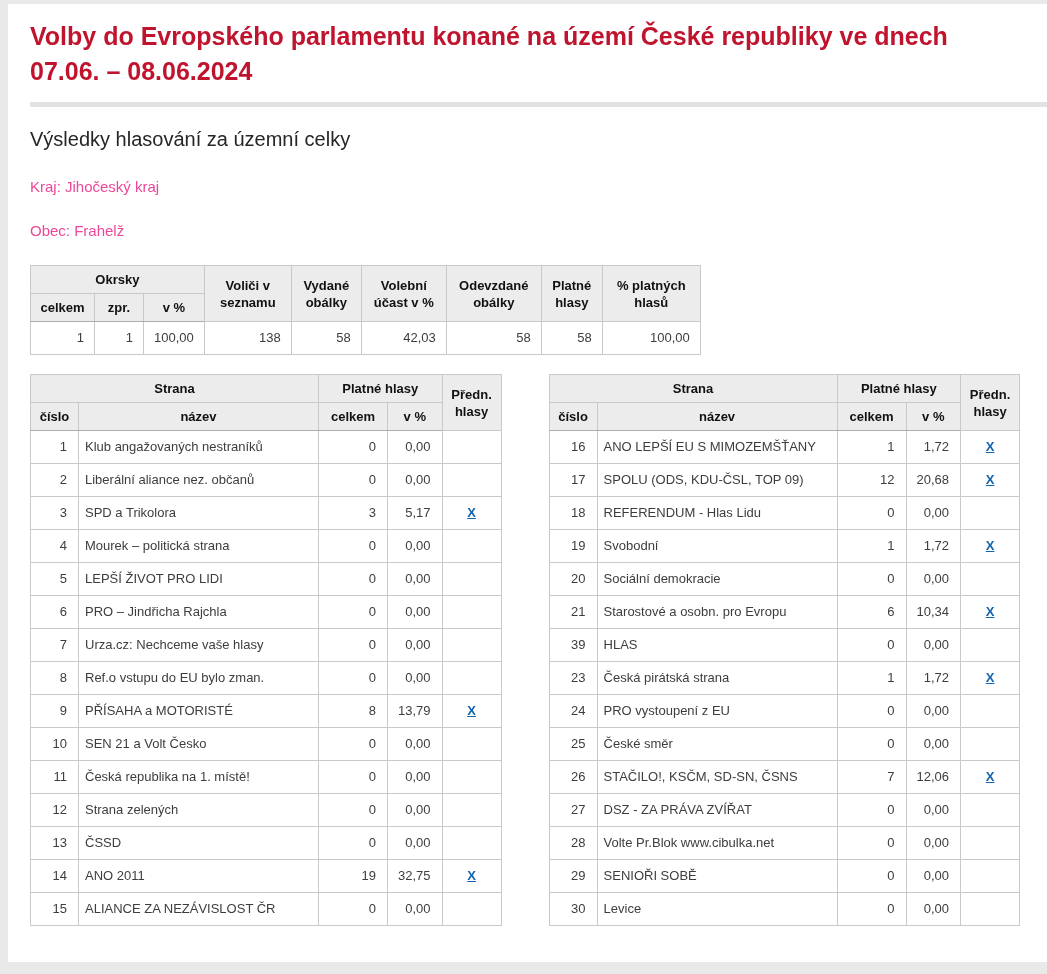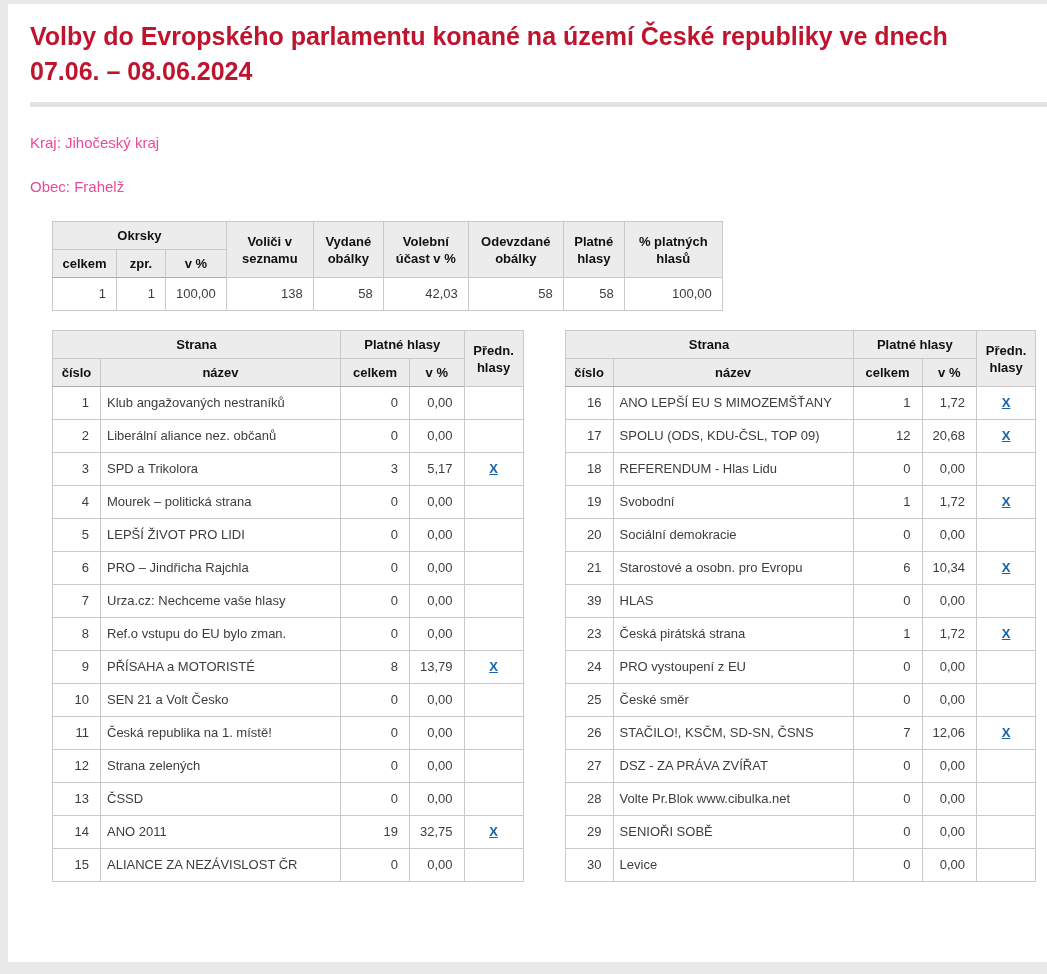--- a/index.html
+++ b/index.html
@@ -34,61 +34,61 @@
   p.loc {
     margin: 27px 5px 0 0;
     font-size: 15px; color: #ec4899;
   }
   table.data-table {
     border-collapse: collapse;
     border: 1px solid #989898;
     font-size: 13px;
     color: #3d3d3d;
     table-layout: fixed;
-    margin-left: 22px;
   }
   .data-table th {
     background: #ececec;
     border: 1px solid #c9c9c9;
     color: #111111;
     font-weight: 700;
     text-align: center;
     vertical-align: middle;
     padding: 5px 5px;
     line-height: 17px;
   }
   .data-table td {
     border: 1px solid #c9c9c9;
     padding: 8px 10px;
     line-height: 16px;
     vertical-align: middle;
   }
   .data-table thead tr:last-child th { border-bottom-color: #adadad; }
   table.summary { margin-top: 26px; }
   table.summary td { text-align: right; }
-  .tables { display: flex; gap: 19px; margin-top: 19px; align-items: center; }
+  .tables { display: flex; gap: 47px; margin-top: 19px; align-items: center; }
   table.party td.cell-num  { text-align: right; padding-right: 11px; }
   table.party td.cell-name { text-align: left;  padding-left: 6px; }
   table.party td.cell-pref { text-align: center; padding: 8px 4px; }
   a.pref-link {
     color: #1464ad; font-weight: 700;
     text-decoration: underline;
     cursor: pointer;
   }
   a.pref-link:empty { display: none; }
 </style>
 </head>
 <body>
 
 <div class="content">
 
   <h1 class="title">Volby do Evropského parlamentu konané na území České republiky ve dnech 07.06. – 08.06.2024</h1>
 
   <div class="divider"></div>
 
+  <h2 class="subtitle">Výsledky hlasování za územní celky</h2>
 
   <p class="loc">Kraj: Jihočeský kraj</p>
   <p class="loc">Obec: Frahelž</p>
 
   <table class="data-table summary">
     <colgroup>
       <col style="width:64px">
         <col style="width:49px">
         <col style="width:58px">
       <col style="width:87px">

